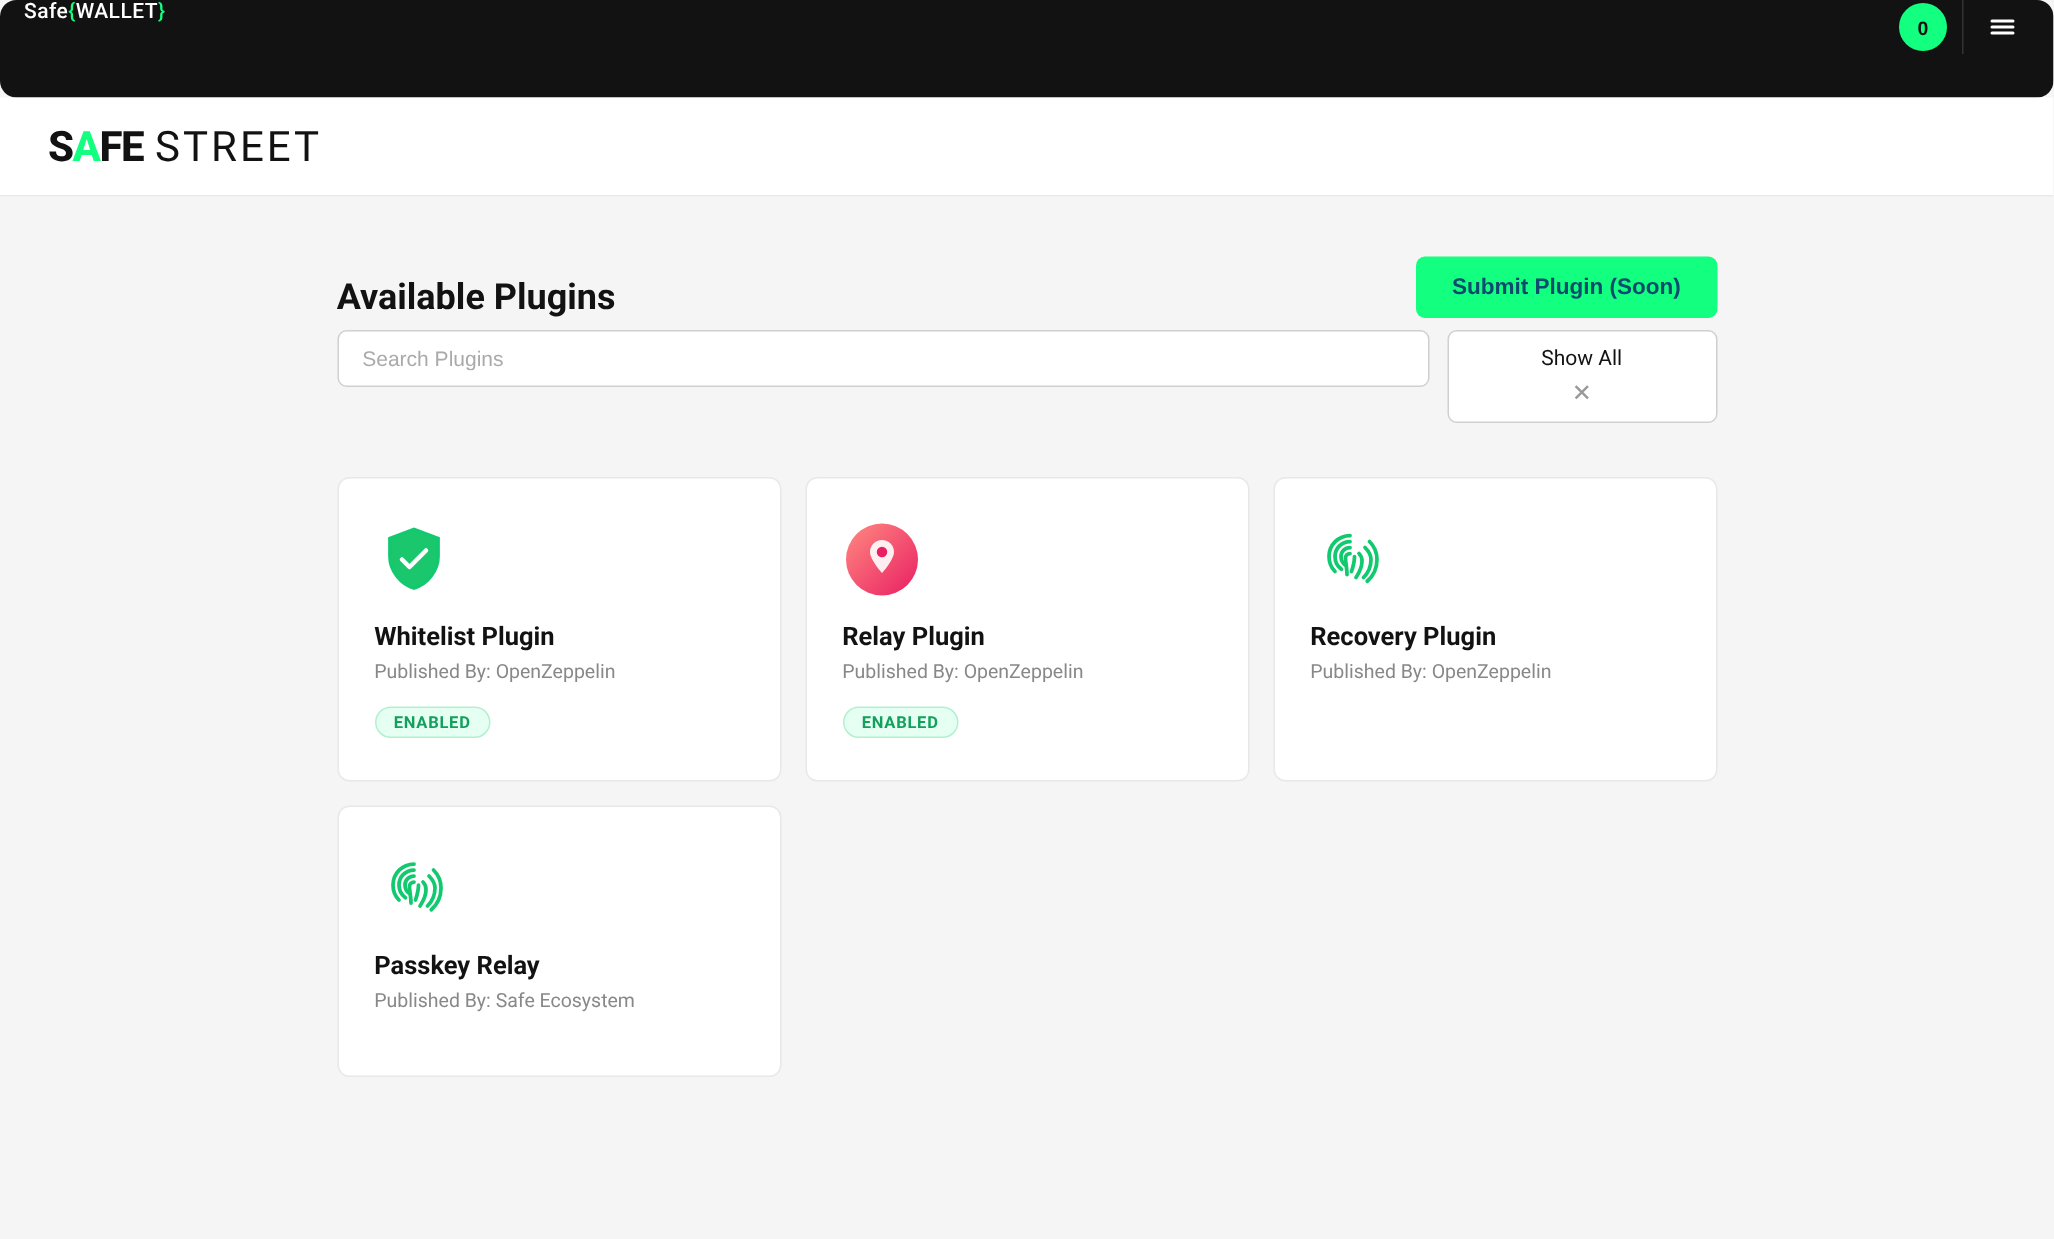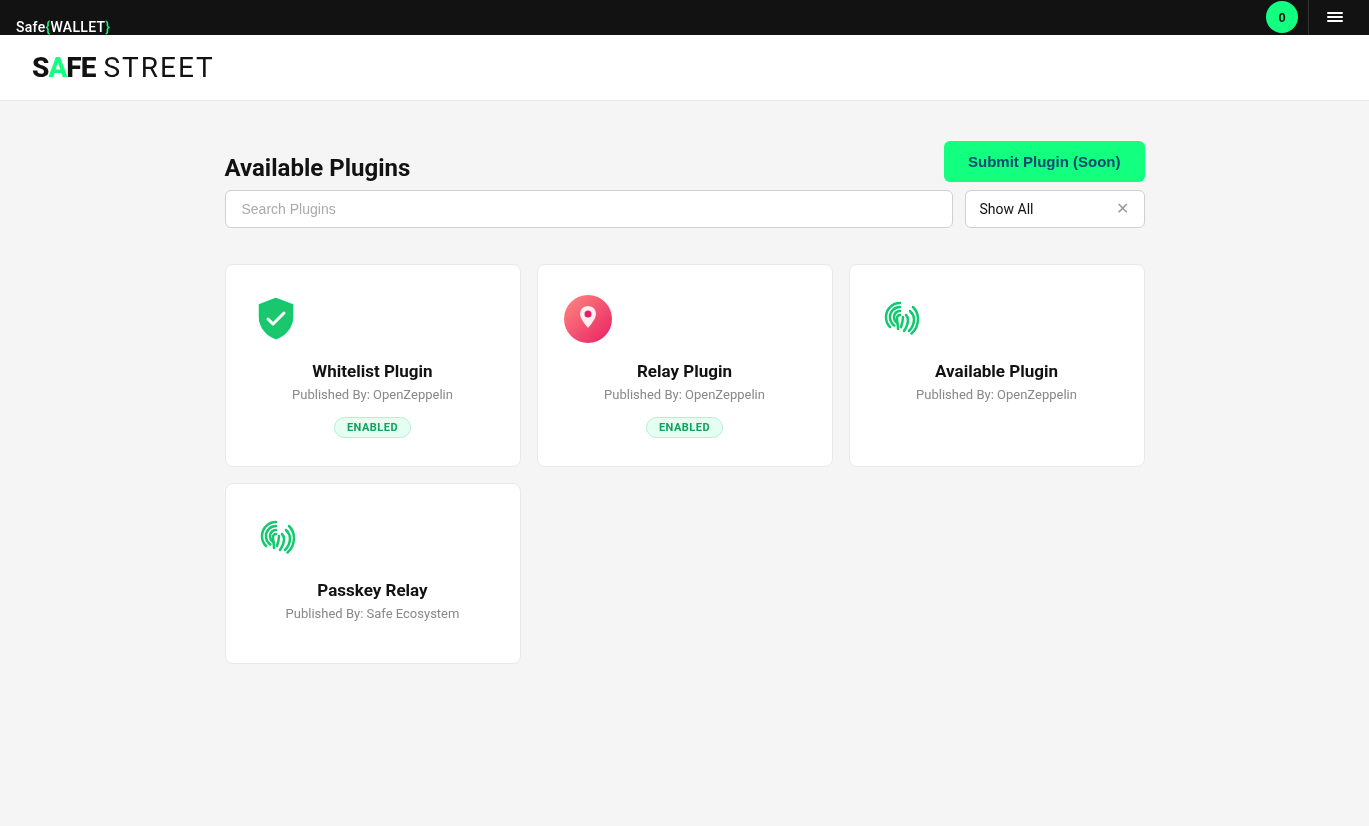--- a/index.html
+++ b/index.html
@@ -6,24 +6,25 @@
     body {
       font-family: -apple-system, BlinkMacSystemFont, 'Segoe UI', Roboto, sans-serif;
       background: #f5f5f5;
       min-height: 826px;
     }
 
     
     .navbar {
       background: #121212;
       display: flex;
-      align-items: flex-end;
+      align-items: flex-start;
       justify-content: space-between;
       padding: 0 16px;
-      height: 35px;
+      height: 65px;
+      border-radius: 11px;
     }
     .navbar-brand {
       color: #fff;
       font-size: 14px;
       font-weight: 500;
       letter-spacing: 0.3px;
     }
     .navbar-brand span.bracket {
       color: #12ff80;
     }
@@ -167,30 +168,32 @@
       color: #666;
       outline: none;
       background: #fff;
     }
     .search-input::placeholder {
       color: #aaa;
     }
 
     .filter-dropdown {
       display: flex;
+      align-items: center;
       gap: 8px;
       border: 1px solid #d0d0d0;
       border-radius: 6px;
       padding: 10px 14px;
       background: #fff;
       font-size: 14px;
       color: #121212;
       cursor: pointer;
       min-width: 180px;
       justify-content: space-between;
+      flex-direction: column;
     }
     .filter-close-icon {
       color: #999;
       font-size: 16px;
       cursor: pointer;
       background: none;
       border: none;
       padding: 0;
       line-height: 1;
     }
@@ -202,21 +205,20 @@
       gap: 16px;
     }
 
     .plugin-card {
       background: #fff;
       border: 1px solid #e8e8e8;
       border-radius: 8px;
       padding: 28px 24px;
       cursor: pointer;
       transition: box-shadow 0.2s;
-      text-align: center;
     }
 
     .plugin-icon {
       width: 52px;
       height: 52px;
       margin-bottom: 16px;
       display: flex;
       align-items: center;
       justify-content: center;
     }
@@ -356,21 +358,21 @@
             <path d="M24 8C16.27 8 10 14.27 10 22C10 26 11.5 29.5 14 32" stroke="#12c96f" stroke-width="2.5" stroke-linecap="round" fill="none"></path>
             <path d="M24 12C18.48 12 14 16.48 14 22C14 25.5 15.7 28.6 18.3 30.5" stroke="#12c96f" stroke-width="2.5" stroke-linecap="round" fill="none"></path>
             <path d="M24 16C20.69 16 18 18.69 18 22C18 24.5 19.3 26.7 21.2 28" stroke="#12c96f" stroke-width="2.5" stroke-linecap="round" fill="none"></path>
             <path d="M24 20C22.34 20 21 21.34 21 23C21 26 22 30 22 34" stroke="#12c96f" stroke-width="2.5" stroke-linecap="round" fill="none"></path>
             <path d="M27 22C27 22 27 26 25 32" stroke="#12c96f" stroke-width="2.5" stroke-linecap="round" fill="none"></path>
             <path d="M30 20C31.2 21.2 32 23 32 25C32 29 30 33 28 36" stroke="#12c96f" stroke-width="2.5" stroke-linecap="round" fill="none"></path>
             <path d="M34 16C36.3 18.3 38 21 38 24C38 29 36 33 33 36" stroke="#12c96f" stroke-width="2.5" stroke-linecap="round" fill="none"></path>
             <path d="M37 12C40.3 15.3 42 19.5 42 24C42 30 39.5 35 35.5 38.5" stroke="#12c96f" stroke-width="2.5" stroke-linecap="round" fill="none"></path>
           </svg>
         </div>
-        <div class="plugin-name">Available Plugin</div>
+        <div class="plugin-name">Recovery Plugin</div>
         <div class="plugin-publisher">Published By: OpenZeppelin</div>
       </div>
 
       <div class="plugin-card">
         <div class="plugin-icon">
           <svg class="fingerprint-svg" viewBox="0 0 48 48" fill="none" xmlns="http://www.w3.org/2000/svg">
             <path d="M24 8C16.27 8 10 14.27 10 22C10 26 11.5 29.5 14 32" stroke="#12c96f" stroke-width="2.5" stroke-linecap="round" fill="none"></path>
             <path d="M24 12C18.48 12 14 16.48 14 22C14 25.5 15.7 28.6 18.3 30.5" stroke="#12c96f" stroke-width="2.5" stroke-linecap="round" fill="none"></path>
             <path d="M24 16C20.69 16 18 18.69 18 22C18 24.5 19.3 26.7 21.2 28" stroke="#12c96f" stroke-width="2.5" stroke-linecap="round" fill="none"></path>
             <path d="M24 20C22.34 20 21 21.34 21 23C21 26 22 30 22 34" stroke="#12c96f" stroke-width="2.5" stroke-linecap="round" fill="none"></path>

